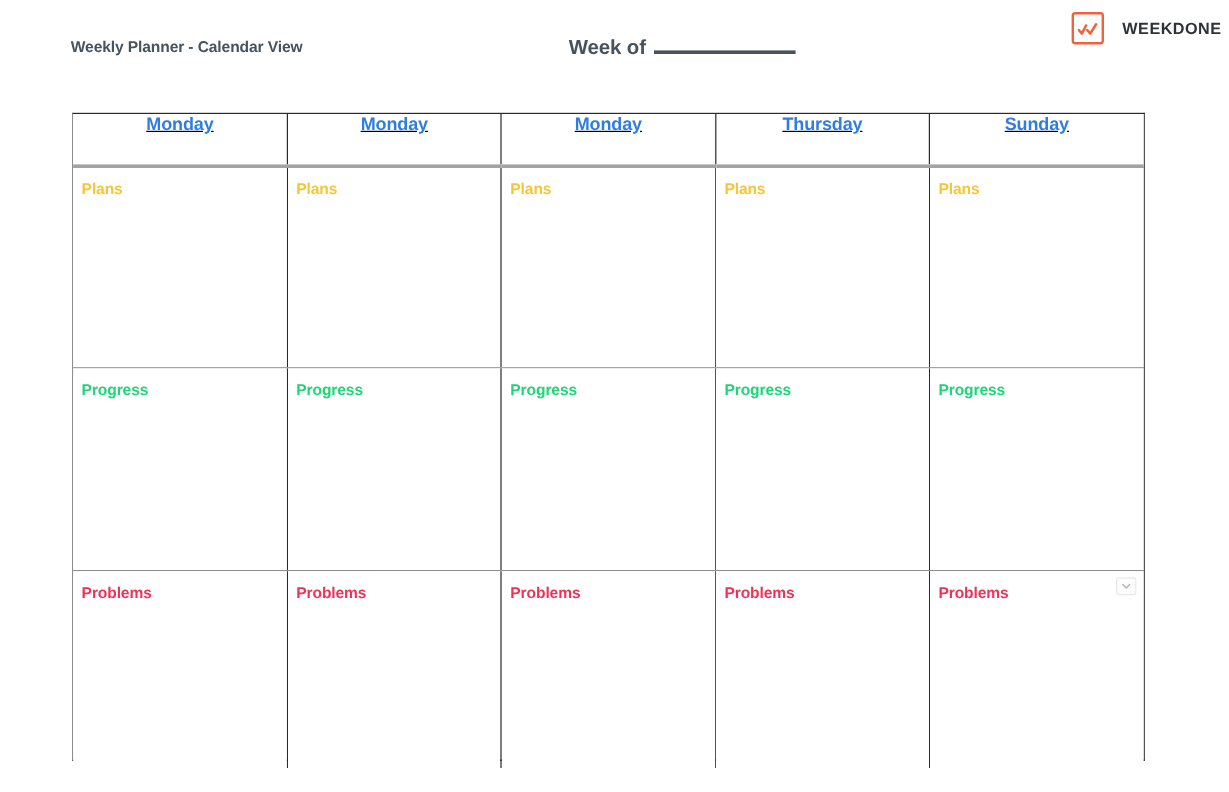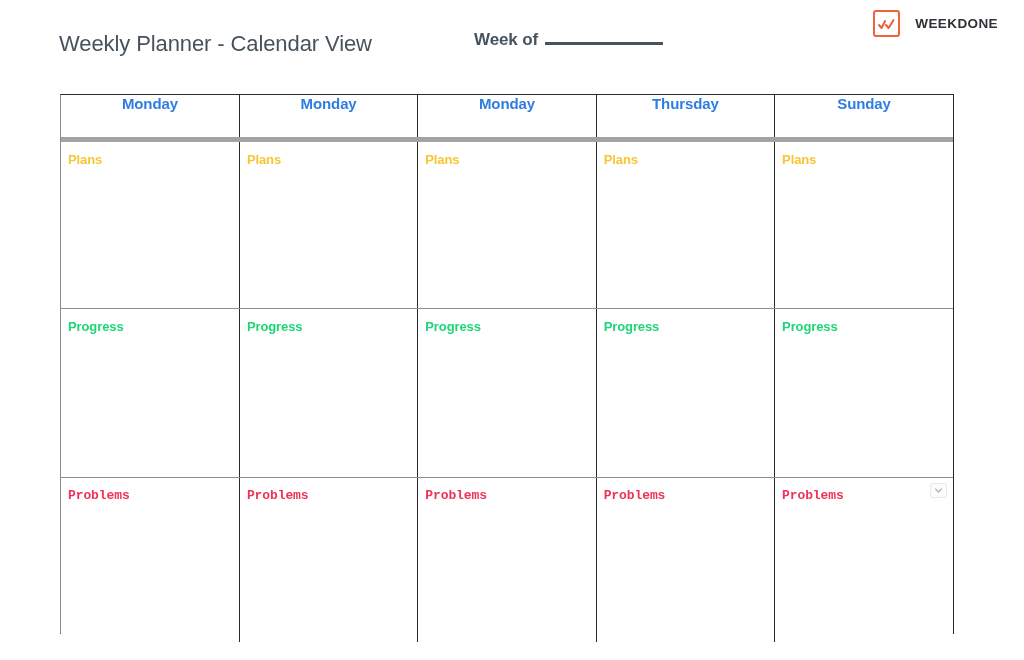--- a/index.html
+++ b/index.html
@@ -28,22 +28,22 @@
     left: 0;
     top: 0;
     width: 1024px;
     height: 88px;
   }
 
   .doc-title {
     position: absolute;
     left: 59px;
     top: 31px;
-    font-size: 22px;
-    font-weight: normal;
+    font-size: 13px;
+    font-weight: bold;
     color: #47535c;
     letter-spacing: -0.1px;
     white-space: nowrap;
   }
 
   .week-of-group {
     position: absolute;
     left: 474px;
     top: 29px;
     display: flex;
@@ -62,21 +62,21 @@
     display: inline-block;
     width: 118px;
     margin-left: 7px;
     border-bottom: 3px solid #47535c;
     height: 13px;
   }
 
   
   .brand {
     position: absolute;
-    right: 26px;
+    right: 6px;
     top: 10px;
     display: flex;
     align-items: center;
     gap: 15px;
     padding-left: 20px;
   }
 
   .brand-mark {
     width: 27px;
     height: 27px;
@@ -126,43 +126,44 @@
     background: #ffffff;
   }
 
   .planner-table th:first-child,
   .planner-table td:first-child {
     border-left: none;
   }
 
   .day-head {
     height: 42px;
-    border-bottom: 5px solid #a3a3a3;
+    border-bottom: 3px solid #a3a3a3;
     vertical-align: middle;
+    text-decoration: underline;
   }
 
   .day-head-label {
     font-size: 15px;
     font-weight: bold;
     color: #2f7de1;
     letter-spacing: -0.1px;
   }
 
   .section-cell {
     position: relative;
     border-bottom: 1px solid #8d8d8d;
   }
 
   .section-row-last .section-cell {
     border-bottom: none;
   }
 
   .row-plans .section-cell { height: 166px; }
   .row-progress .section-cell { height: 168px; }
-  .row-problems .section-cell { height: 164px; font-family: Liberation Mono, monospace; }
+  .row-problems .section-cell { height: 164px; }
 
   .section-label {
     position: absolute;
     left: 7px;
     top: 10px;
     font-size: 13px;
     font-weight: bold;
     letter-spacing: -0.1px;
     white-space: nowrap;
   }

